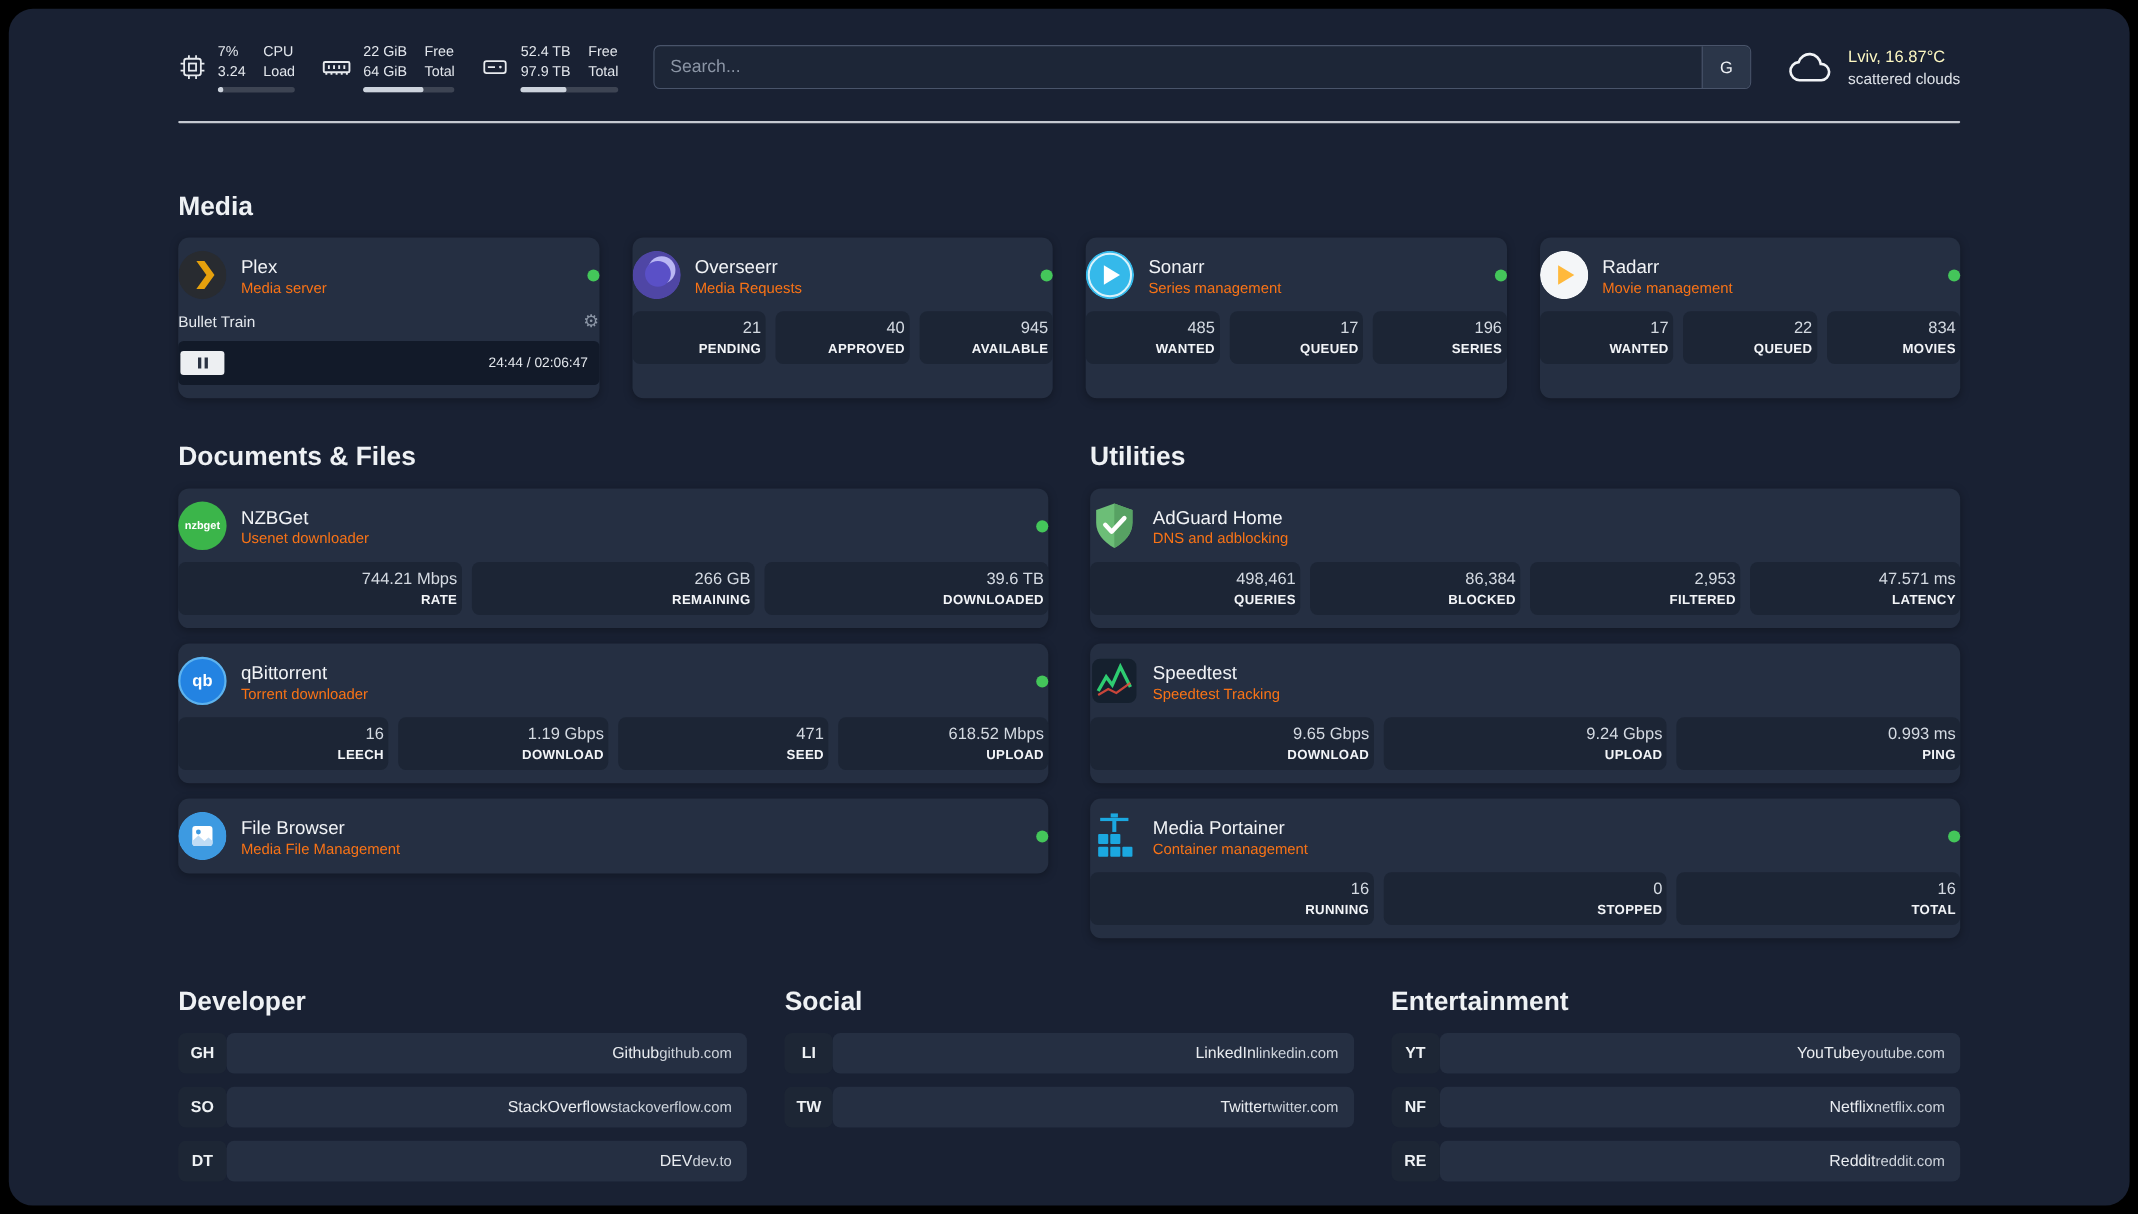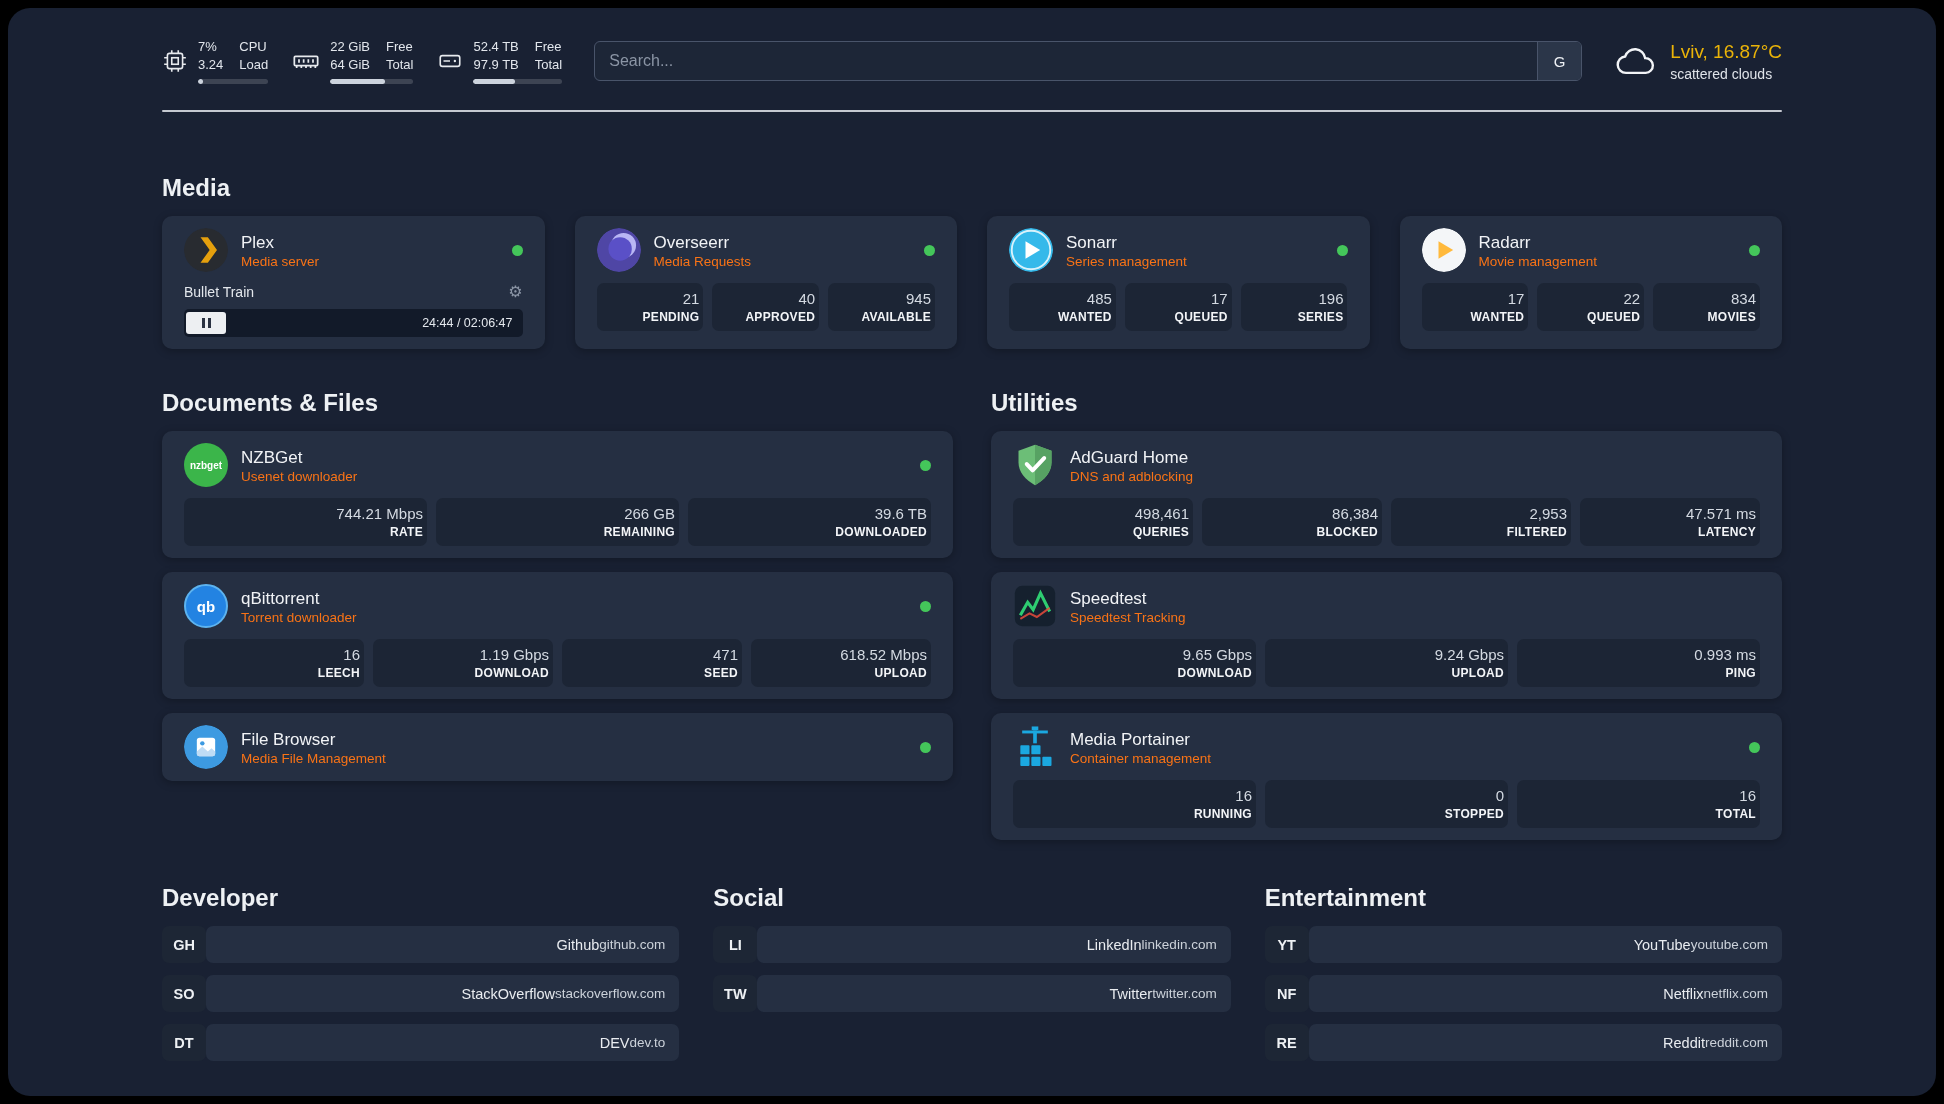--- a/index.html
+++ b/index.html
@@ -21,33 +21,33 @@
   .sysbar-fill{height:100%;background:#ccd3dd;border-radius:3px}
   .search{flex:1;display:flex;height:40px;border:1px solid #49546a;border-radius:6px;
     background:#1d2637;overflow:hidden;margin:0 8px}
   .search-input{flex:1;background:transparent;border:none;outline:none;color:#dfe3e9;
     font-size:16px;padding:0 14px;font-family:Liberation Sans, sans-serif}
   .search-input::placeholder{color:#8b95a5}
   .search-btn{width:44px;background:#2b3649;border:none;border-left:1px solid #49546a;
     color:#eef1f5;font-size:15px;cursor:pointer;font-family:"Liberation Sans",sans-serif}
   .weather{display:flex;align-items:center;gap:12px}
   .weather-text{display:flex;flex-direction:column;line-height:1.35}
-  .weather-loc{font-size:19px;color:#eab308}
+  .weather-loc{font-size:15px;color:#fef9c3}
   .weather-cond{font-size:14px;color:#dfe3e9}
   .divider{height:2px;background:#d8dce2;border-radius:1px;margin-top:26px;opacity:.9}
 
   
   .section-title{font-size:24px;font-weight:600;color:#eef1f4;margin-bottom:14px}
   .section-media{margin-top:62px}
   .media-grid{display:grid;grid-template-columns:repeat(4,1fr);gap:30px}
   .cols{display:grid;grid-template-columns:1fr 1fr;gap:38px;margin-top:40px}
   .stack{display:flex;flex-direction:column;gap:14px}
 
   
-  .card{background:#252f42;border-radius:10px;padding:12px 22px;
+  .card{background:#252f42;border-radius:10px;padding:12px 0;
     box-shadow:0 2px 8px rgba(0,0,0,.28);cursor:pointer}
   .card-head{display:flex;align-items:center;gap:13px}
   .app-icon{width:44px;height:44px;flex:0 0 44px;display:flex;align-items:center;
     justify-content:center;border-radius:50%;overflow:hidden}
   .app-icon svg{width:100%;height:100%;display:block}
   .icon-sq{border-radius:8px}
   .app-meta{display:flex;flex-direction:column;min-width:0}
   .app-name{font-size:17px;font-weight:500;color:#f1f3f6;line-height:1.25}
   .app-sub{font-size:13.5px;color:#f97316;margin-top:0}
   .dot{width:11px;height:11px;border-radius:50%;background:#44c65a;margin-left:auto;flex-shrink:0}
@@ -55,21 +55,21 @@
   .stat{flex:1;background:#1c2535;border-radius:7px;padding:7px 4px;text-align:right}
   .stat-v{display:block;font-size:15px;color:#d4dae2}
   .stat-l{display:block;font-size:12px;font-weight:700;color:#f3f5f8;margin-top:3px;letter-spacing:.3px}
 
   
   .nzb-icon{background:#3bb54a;color:#fff;font-size:10px;font-weight:700}
   .qb-icon{background:#2383e2;border:2px solid #5db3ef;color:#fff;font-size:15px;font-weight:700}
   .nowplaying{display:flex;align-items:center;justify-content:space-between;margin-top:10px;
     font-size:14px;color:#e4e8ed}
   .gear{color:#8b95a5;font-size:16px;cursor:pointer}
-  .player{margin-top:8px;height:28px;background:#121a29;border-radius:5px;display:flex;
+  .player{margin-top:8px;height:40px;background:#121a29;border-radius:5px;display:flex;
     align-items:center;padding:2px}
   .pause{width:40px;height:22px;background:#edeff2;border-radius:3px;display:flex;
     align-items:center;justify-content:center;gap:3px;cursor:pointer}
   .pause i{width:3px;height:10px;background:#2a3242;display:block}
   .ptime{margin-left:auto;font-size:12.5px;color:#e4e8ed;padding-right:8px}
 
   
   .bookmarks{display:grid;grid-template-columns:repeat(3,1fr);gap:34px;margin-top:44px;align-items:start}
   .bm-row{display:flex;align-items:stretch;margin-bottom:12px;cursor:pointer}
   .bm-abbr{width:44px;border-radius:7px;background:#1d2635;display:flex;align-items:center;

